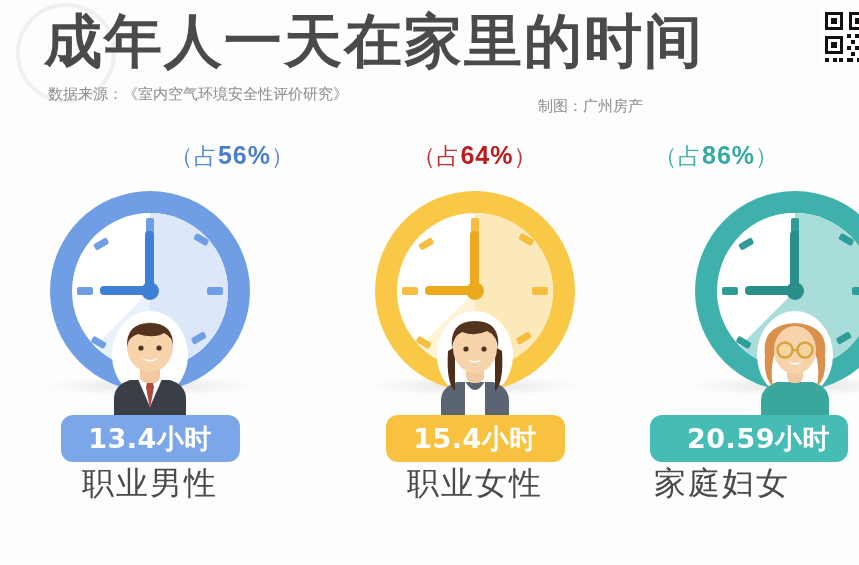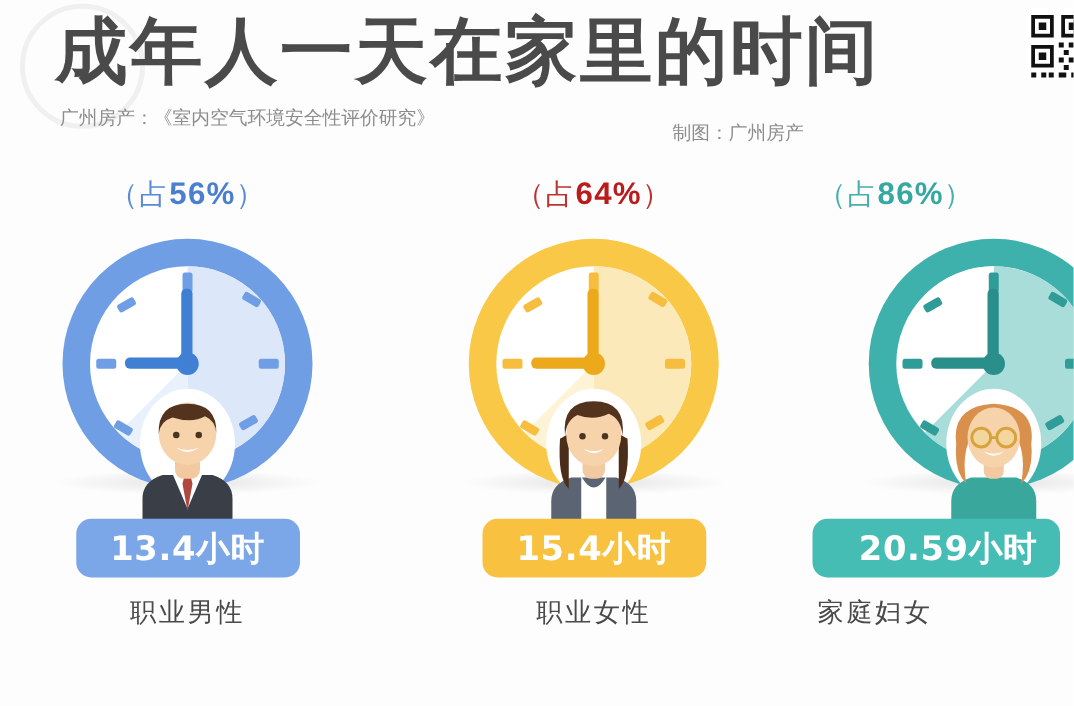--- a/index.html
+++ b/index.html
@@ -63,39 +63,39 @@
 
   
   .badge{
     margin:0 auto;width:179px;height:47px;border-radius:12px;
     display:flex;align-items:center;justify-content:center;
     color:#ffffff;font-size:27px;font-weight:bold;letter-spacing:.5px;
     position:relative;z-index:5;white-space:nowrap;
     font-family:"DejaVu Sans","Liberation Sans",sans-serif;
   }
   .caption{
-    margin-top:14px;text-align:center;font-size:21px;color:#4a4a4a;
+    text-align:center;font-size:32px;color:#4a4a4a;
     letter-spacing:2px;white-space:nowrap;
     font-family:"DejaVu Sans","Liberation Sans",sans-serif;
   }
   .col-2 .badge{margin-left:0;padding-left:19px;}
   .col-2 .caption{text-align:left;padding-left:4px;}
   .col-2 .pct{text-align:left;padding-left:4px;}
 </style>
 </head>
 <body>
 
 <div class="stage">
 
   <div class="wm-circle"></div>
 
   <div class="title">成年人一天在家里的时间</div>
 
   <div class="subline">
-    <span class="sub-source">广州房产：《室内空气环境安全性评价研究》</span>
+    <span class="sub-source">数据来源：《室内空气环境安全性评价研究》</span>
     <span class="sub-credit">制图：广州房产</span>
   </div>
 
   <div class="qr">
     <svg width="46" height="58" viewBox="0 0 46 58">
       <rect x="0" y="0" width="46" height="58" fill="#ffffff"></rect>
       <g fill="#111111">
         <rect x="4" y="6" width="18" height="18"></rect>
         <rect x="7" y="9" width="12" height="12" fill="#ffffff"></rect>
         <rect x="10" y="12" width="6" height="6"></rect>
@@ -117,21 +117,21 @@
         <rect x="26" y="52" width="6" height="4"></rect>
         <rect x="36" y="52" width="4" height="4"></rect>
         <rect x="4" y="52" width="4" height="4"></rect>
         <rect x="12" y="52" width="4" height="4"></rect>
         <rect x="18" y="52" width="4" height="4"></rect>
       </g>
     </svg>
   </div>
 
   <div class="col col-0">
-    <div class="pct" style="color:#4a7fd0;">
+    <div class="pct" style="color:#4a7fd0;text-align:right;">
       <span class="paren">（占</span><span>56</span><span>%</span><span class="paren">）</span>
     </div>
 
     <div class="clockwrap">
       <div class="shadow"></div>
       <svg class="clock" viewBox="0 0 210 210">
         <circle cx="105" cy="105" r="100" fill="#6f9ee4"></circle>
         <circle cx="105" cy="105" r="78" fill="#ffffff"></circle>
         <path d="M105 105 L105 27 A78 78 0 0 1 105 183 Z" fill="#dce8fa"></path>
         <path d="M105 105 L105 183 A78 78 0 0 1 49.8 160.2 Z" fill="#e9f1fc"></path>

